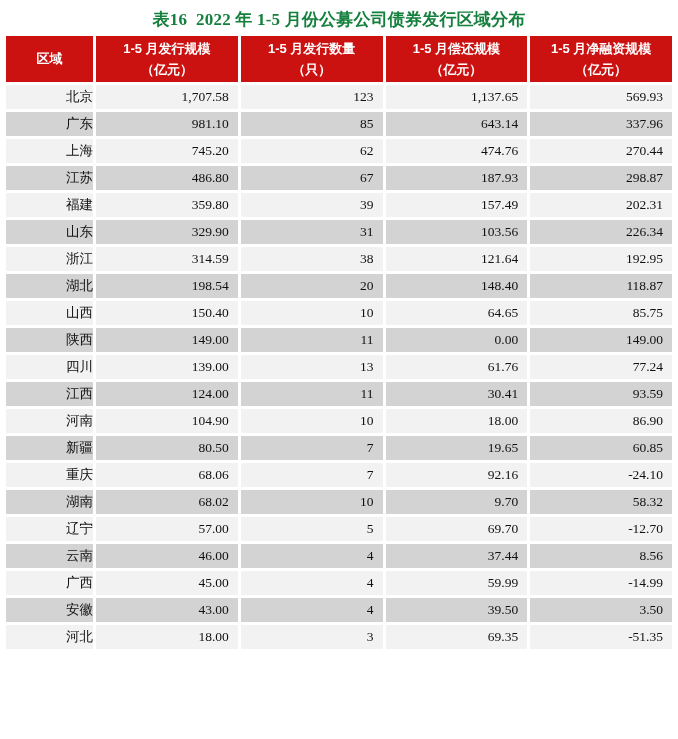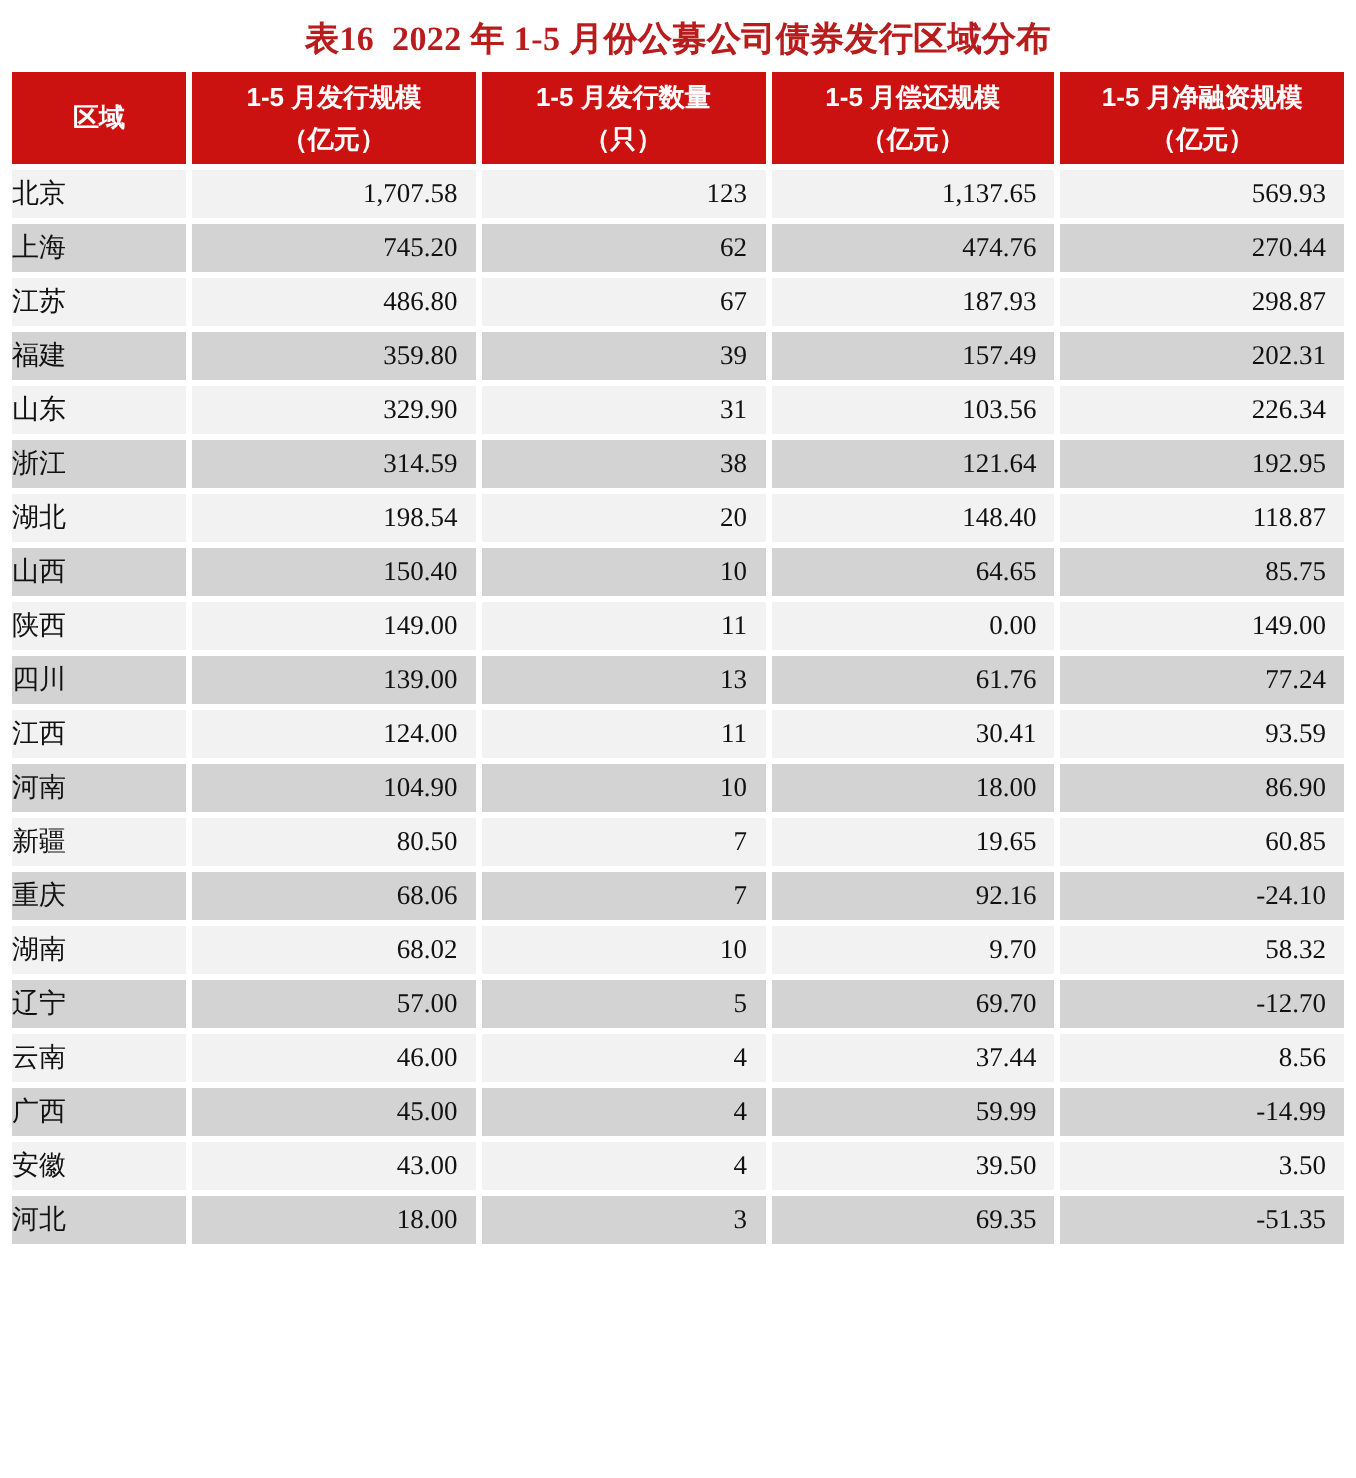--- a/index.html
+++ b/index.html
@@ -16,21 +16,21 @@
   .page {
     width: 678px;
     height: 739px;
     overflow: hidden;
   }
   .doc-title {
     text-align: center;
     font-family: "Liberation Serif", serif;
     font-weight: bold;
     font-size: 17px;
-    color: #b91c1c;
+    color: #15803d;
     padding: 8px 0 2px 0;
     letter-spacing: 0.2px;
     white-space: pre;
   }
   table.region-table {
     border-collapse: separate;
     border-spacing: 3px;
     table-layout: fixed;
     width: 672px;
     margin: 0 auto;
@@ -51,21 +51,21 @@
     font-family: "Liberation Serif", serif;
     font-size: 13.5px;
     height: 24px;
     line-height: 24px;
     padding: 0 9px 0 0;
     text-align: right;
     white-space: nowrap;
     overflow: hidden;
   }
   table.region-table td.region-cell {
-    text-align: left;
+    text-align: right;
     padding: 0;
   }
   table.region-table tbody tr:nth-child(odd) td { background: #F2F2F2; }
   table.region-table tbody tr:nth-child(even) td { background: #D3D3D3; }
   col.c-region { width: 86px; }
   col.c-num { width: 140px; }
 </style>
 </head>
 <body>
 
@@ -105,20 +105,27 @@
     </thead>
     <tbody id="table-body">
         <tr>
           <td class="region-cell">北京</td>
           <td>1,707.58</td>
           <td>123</td>
           <td>1,137.65</td>
           <td>569.93</td>
         </tr>
         <tr>
+          <td class="region-cell">广东</td>
+          <td>981.10</td>
+          <td>85</td>
+          <td>643.14</td>
+          <td>337.96</td>
+        </tr>
+        <tr>
           <td class="region-cell">上海</td>
           <td>745.20</td>
           <td>62</td>
           <td>474.76</td>
           <td>270.44</td>
         </tr>
         <tr>
           <td class="region-cell">江苏</td>
           <td>486.80</td>
           <td>67</td>

